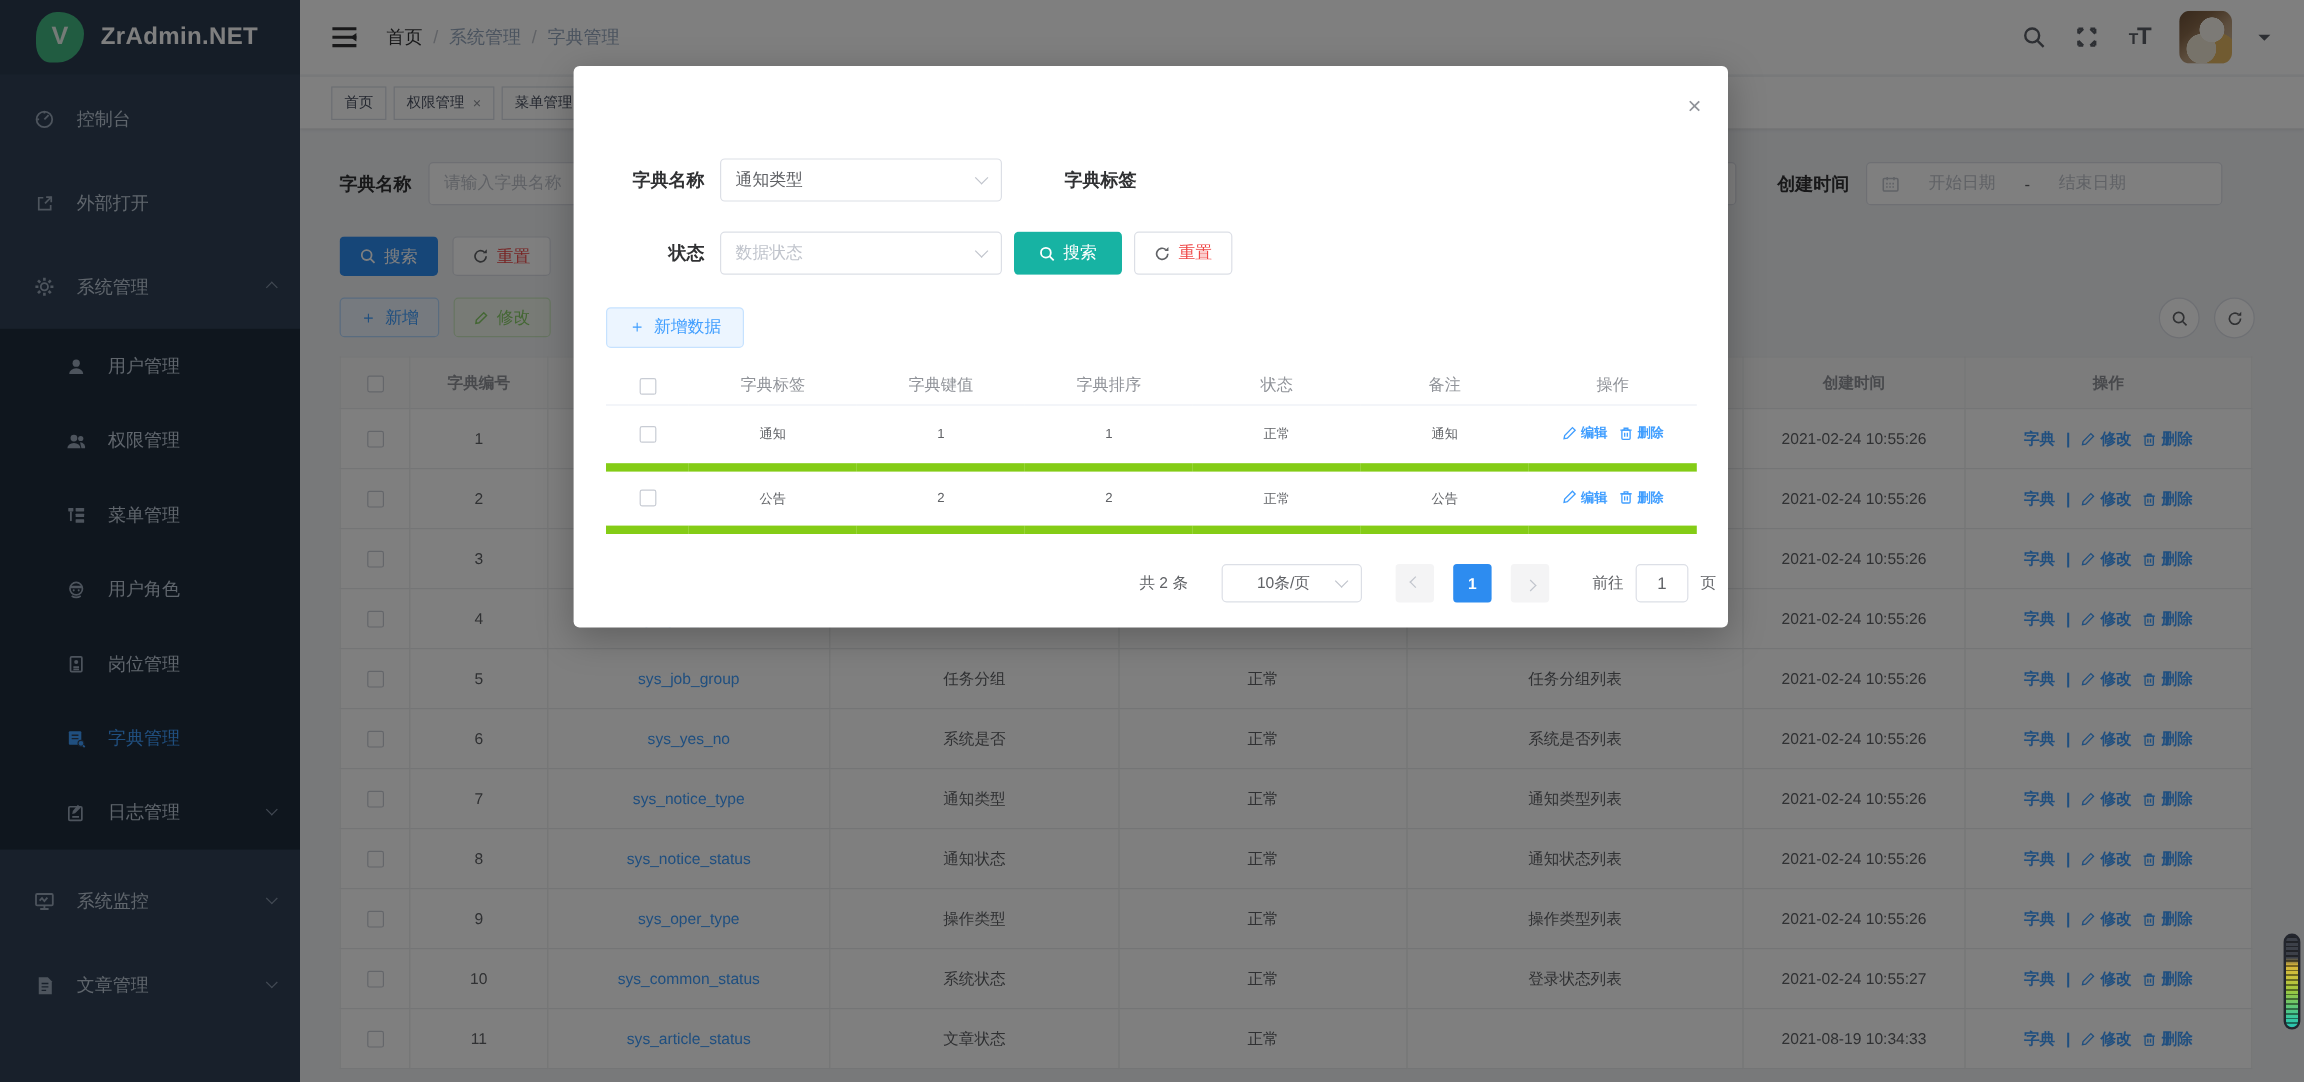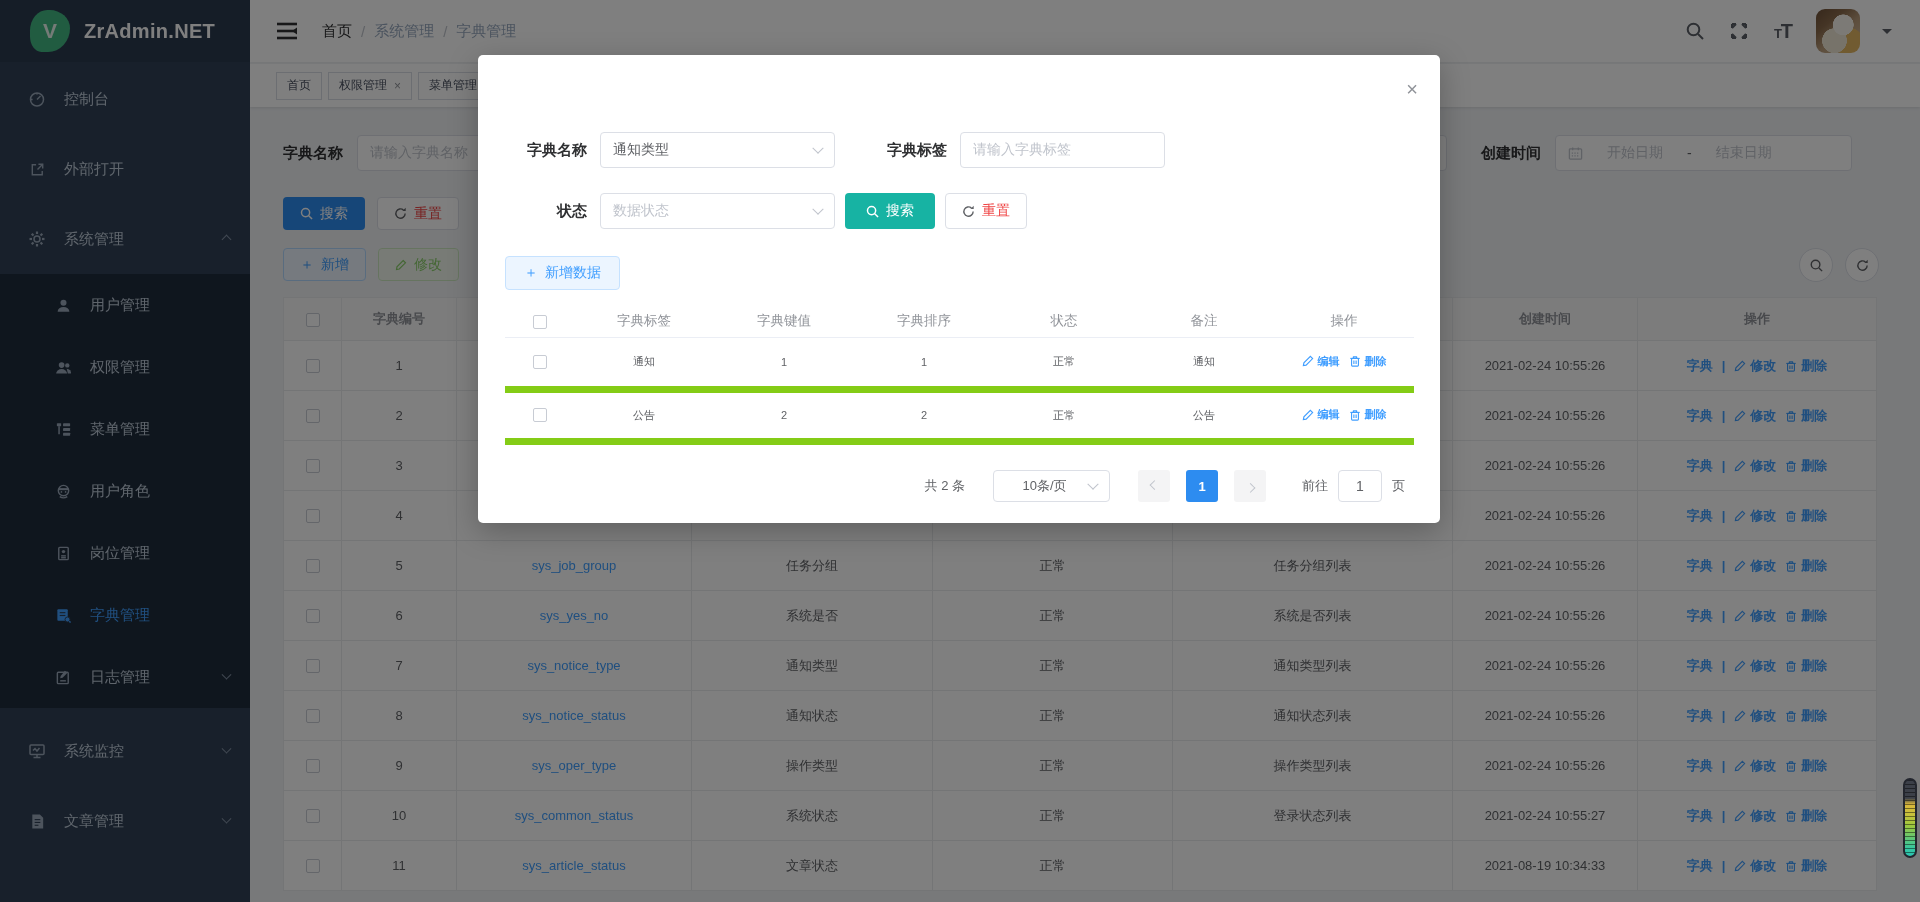--- a/index.html
+++ b/index.html
@@ -93,21 +93,21 @@
   .dlg-input { width:205px; }
   .gap30 { width:30px; flex:none; }
   .btn-teal { background:#17b3a3; color:#fff; height:36px; padding:0 20px; }
   .btn-reset { height:36px; padding:0 16px; }
   .ml10 { margin-left:10px; }
   .add-data-btn { margin-top:27px; height:34px; padding:0 18px; }
   .dlg-table { margin-top:16px; width:909px; }
   .dlg-table table { border-collapse:collapse; width:100%; table-layout:fixed; }
   .dlg-table th { height:31px; color:#909399; font-weight:400; font-size:13.5px; border-bottom:1px solid #ebeef5; text-align:center; }
   .dlg-table td { height:52px; color:#606266; font-size:11px; border-bottom:7px solid #84cc16; text-align:center; }
-  .dlg-pagination { position:absolute; top:415px; right:35px; height:32px; display:flex; align-items:center; font-size:13px; color:#606266; }
+  .dlg-pagination { position:absolute; top:415px; right:10px; height:32px; display:flex; align-items:center; font-size:13px; color:#606266; }
   .pg-total { margin-right:16px; }
   .pg-size { width:117px; height:32px; padding-right:26px; position:relative; justify-content:center; color:#606266; font-size:13px; }
   .pg-size .sel-chev { top:12px; }
   .pg-btn { width:32px; height:32px; background:#f4f4f5; border-radius:3px; display:flex; align-items:center; justify-content:center; margin-left:16px; cursor:pointer; }
   .pg-btn .chev { border-color:#c0c4cc; margin:0; }
   .pg-btn .chev.left { transform:rotate(135deg) translate(-1px,1px); }
   .pg-btn .chev.right { transform:rotate(-45deg) translate(-1px,1px); }
   .pg-page { width:32px; height:32px; background:#2d8cf0; color:#fff; font-weight:700; border-radius:3px; display:flex; align-items:center; justify-content:center; margin-left:16px; cursor:pointer; }
   .pg-size { margin-left:12px; margin-right:12px; }
   .pg-goto-label { margin-left:36px; margin-right:10px; }
@@ -697,23 +697,20 @@
 
     <div class="dlg-form">
       <div class="dlg-row">
         <span class="dlg-label">字典名称</span>
         <div class="box sel">
           <span>通知类型</span>
           <span class="sel-chev"></span>
         </div>
         <span class="gap30"></span>
         <span class="dlg-label">字典标签</span>
-        <div class="box dlg-input">
-          <span class="placeholder">请输入字典标签</span>
-        </div>
       </div>
       <div class="dlg-row">
         <span class="dlg-label">状态</span>
         <div class="box sel">
           <span class="placeholder">数据状态</span>
           <span class="sel-chev"></span>
         </div>
         <button class="btn btn-teal ml10">
           <svg viewBox="0 0 14 14" width="13" height="13" fill="none" stroke="#fff" stroke-width="1.6">
               <circle cx="6" cy="6" r="4.4"></circle>

